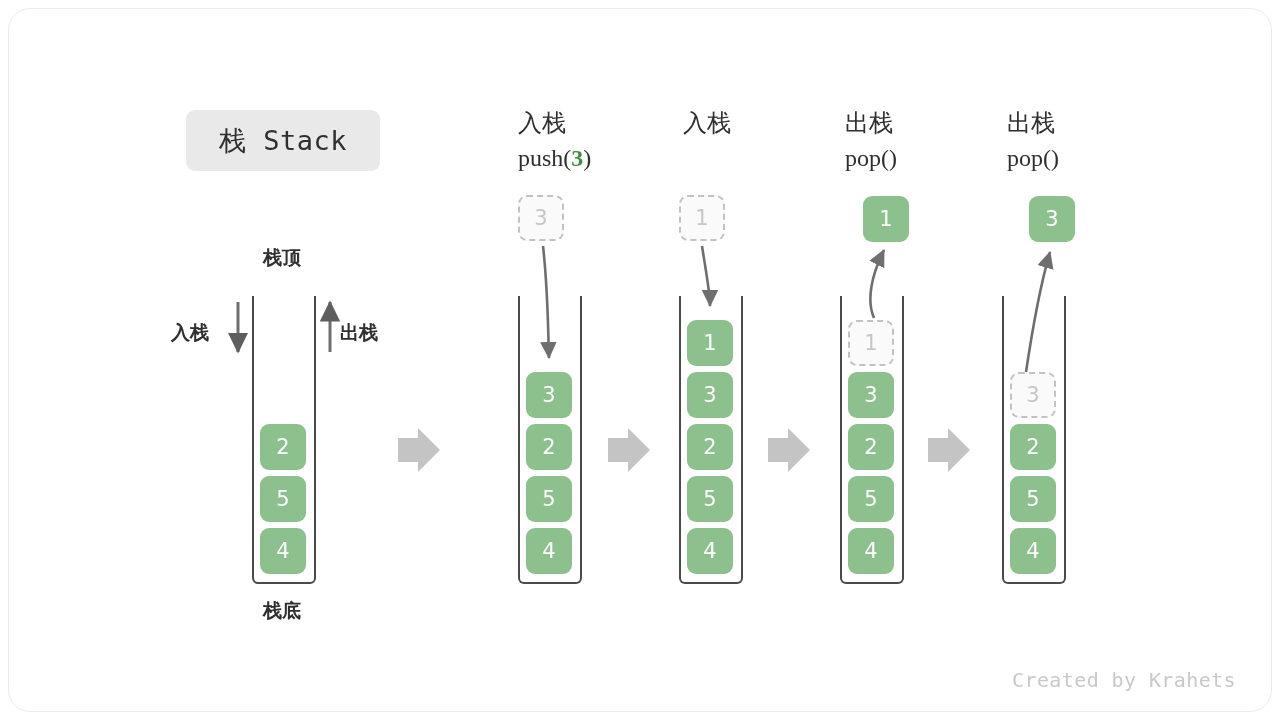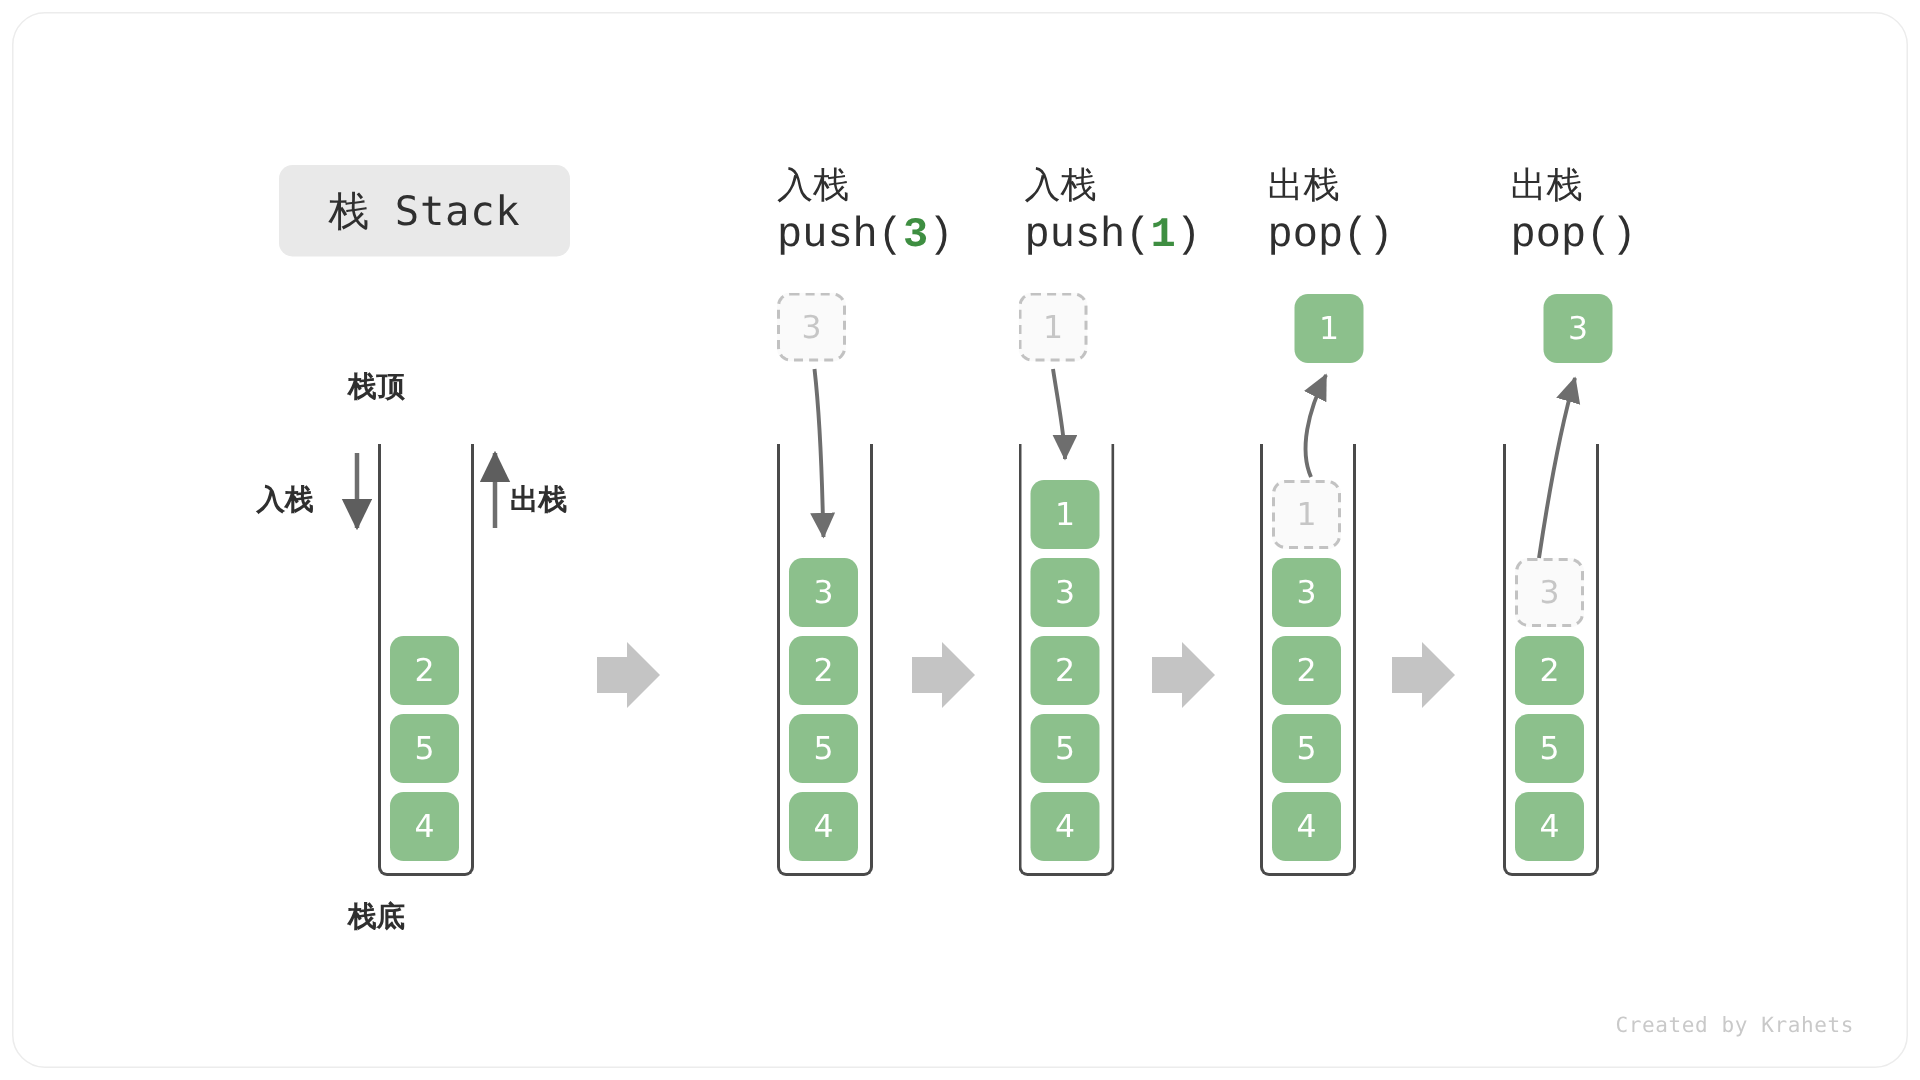--- a/index.html
+++ b/index.html
@@ -56,22 +56,22 @@
     text-align: left;
   }
   .col-head .line1 {
     font-family: "DejaVu Sans", sans-serif;
     font-size: 24px;
     color: #2f2f2f;
     line-height: 34px;
     white-space: nowrap;
   }
   .col-head .line2 {
-    font-family: Liberation Mono, monospace;
-    font-size: 28px;
+    font-family: Liberation Serif, serif;
+    font-size: 24px;
     color: #2f2f2f;
     line-height: 36px;
     white-space: nowrap;
   }
   .col-head .line2 .arg {
     color: #3e8e41;
     font-weight: bold;
   }
 
   
@@ -120,30 +120,30 @@
     color: #2f2f2f;
     white-space: nowrap;
   }
   .cap-label {
     position: absolute;
     font-family: "DejaVu Sans", sans-serif;
     font-size: 19px;
     font-weight: bold;
     color: #2f2f2f;
     white-space: nowrap;
-    text-align: left;
+    text-align: center;
   }
 
   
   .credit {
     position: absolute;
     right: 44px;
     bottom: 28px;
     font-family: "DejaVu Sans Mono", "Liberation Mono", monospace;
-    font-size: 14px;
+    font-size: 20px;
     color: #c9c9c9;
     letter-spacing: 0.4px;
     text-align: right;
   }
 
   svg.overlay {
     position: absolute;
     left: 0;
     top: 0;
     width: 1280px;
@@ -161,21 +161,20 @@
     <span class="t">栈 Stack</span>
   </div>
 
   <div class="col-head" style="left:518px;">
     <div class="line1">入栈</div>
     <div class="line2"><span>push(</span><span class="arg">3</span><span>)</span></div>
   </div>
 
   <div class="col-head" style="left:683px;">
     <div class="line1">入栈</div>
-    <div class="line2"><span>push(</span><span class="arg">1</span><span>)</span></div>
   </div>
 
   <div class="col-head" style="left:845px;">
     <div class="line1">出栈</div>
     <div class="line2"><span>pop(</span><span class="arg"></span><span>)</span></div>
   </div>
 
   <div class="col-head" style="left:1007px;">
     <div class="line1">出栈</div>
     <div class="line2"><span>pop(</span><span class="arg"></span><span>)</span></div>

